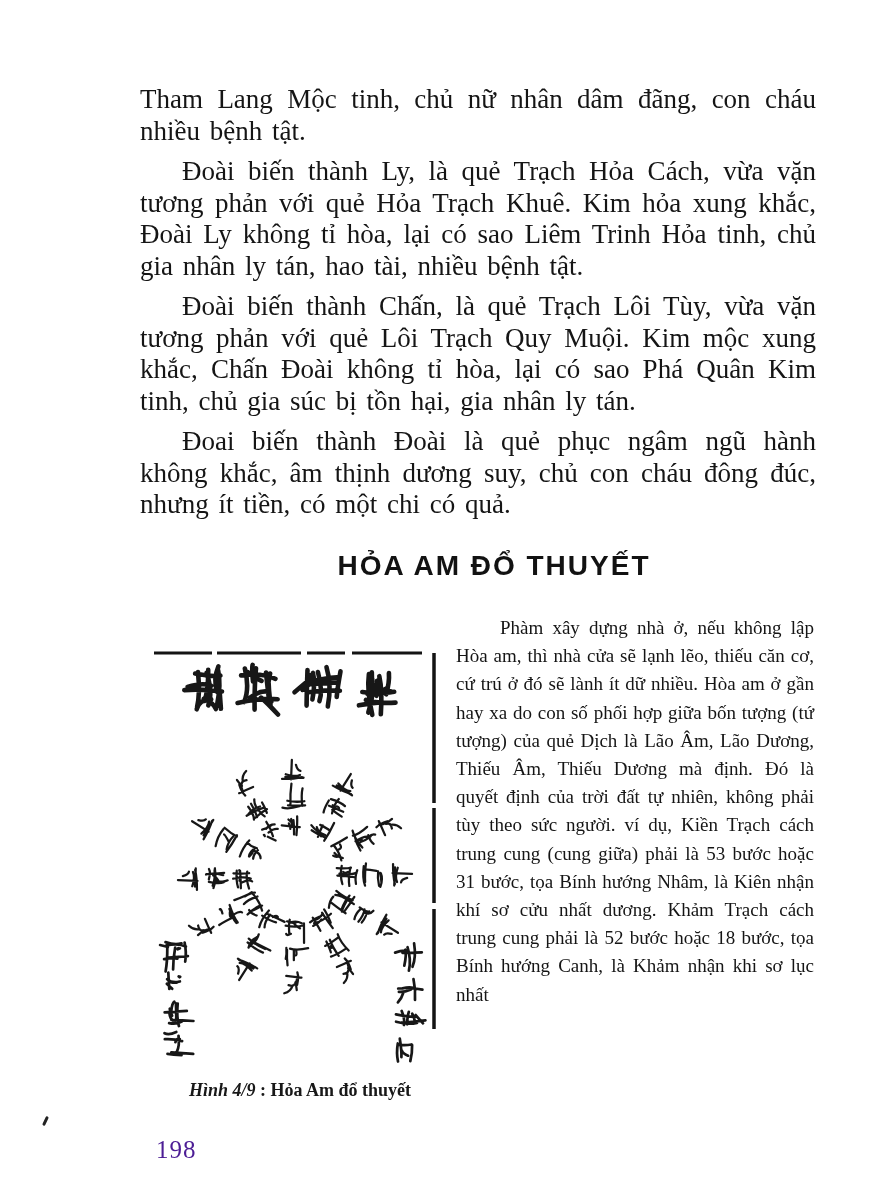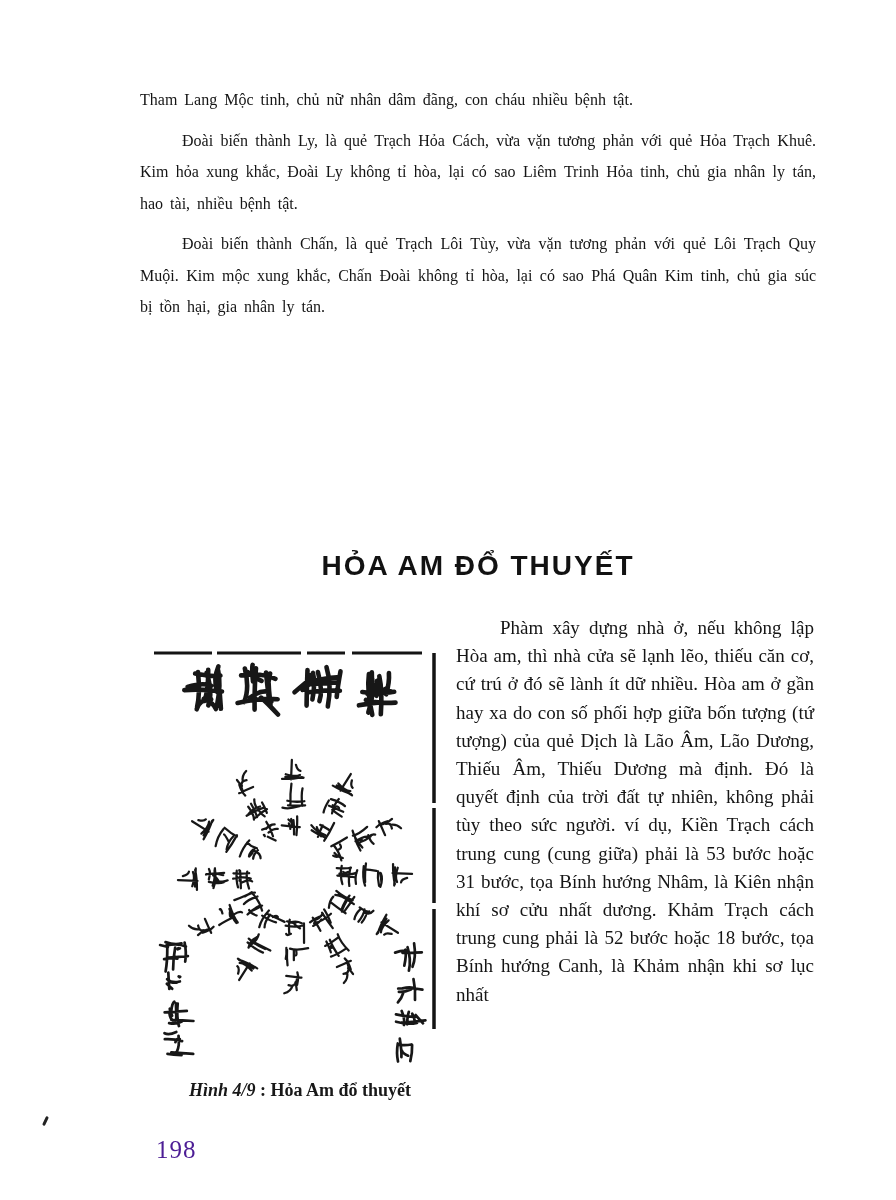--- a/index.html
+++ b/index.html
@@ -7,28 +7,28 @@
     position:relative;
     width:896px;height:1200px;
     background:#ffffff;
     overflow:hidden;
     font-family:"Liberation Serif", serif;
     color:#151515;
   }
   
   .top-text{
     position:absolute;left:140px;top:84px;width:676px;
-    font-size:16px;line-height:31.5px;
+    font-size:27px;line-height:31.5px;
     text-align:justify;word-spacing:3px;
   }
   .top-text p{margin:0 0 9px 0;padding:0;}
   .top-text p.indented{text-indent:42px;}
   
   .section-heading{
-    position:absolute;left:140px;top:550px;width:676px;
+    position:absolute;left:156px;top:550px;width:676px;
     text-align:center;
     font-family:"Liberation Sans", sans-serif;
     font-weight:bold;font-size:28px;letter-spacing:2px;
     color:#121212;
   }
   
   .figure-wrap{position:absolute;left:152px;top:645px;width:292px;height:425px;}
   .figure-caption{
     position:absolute;left:150px;top:1080px;width:300px;
     text-align:center;
@@ -55,20 +55,21 @@
 </style>
 </head>
 <body>
 
 <div class="page">
 
   <div class="top-text">
     <p>Tham Lang Mộc tinh, chủ nữ nhân dâm đãng, con cháu nhiều bệnh tật.</p>
     <p class="indented">Đoài biến thành Ly, là quẻ Trạch Hỏa Cách, vừa vặn tương phản với quẻ Hỏa Trạch Khuê. Kim hỏa xung khắc, Đoài Ly không tỉ hòa, lại có sao Liêm Trinh Hỏa tinh, chủ gia nhân ly tán, hao tài, nhiều bệnh tật.</p>
     <p class="indented">Đoài biến thành Chấn, là quẻ Trạch Lôi Tùy, vừa vặn tương phản với quẻ Lôi Trạch Quy Muội. Kim mộc xung khắc, Chấn Đoài không tỉ hòa, lại có sao Phá Quân Kim tinh, chủ gia súc bị tồn hại, gia nhân ly tán.</p>
+    <p class="indented">Đoai biến thành Đoài là quẻ phục ngâm ngũ hành không khắc, âm thịnh dương suy, chủ con cháu đông đúc, nhưng ít tiền, có một chi có quả.</p>
   </div>
 
   <div class="section-heading">HỎA AM ĐỔ THUYẾT</div>
 
   <div class="figure-wrap">
     <svg id="figure-svg" width="292" height="425" viewBox="0 0 292 425" xmlns="http://www.w3.org/2000/svg">
         <path d="M2 8 H282" stroke="#141414" stroke-width="3" fill="none" stroke-dasharray="58 5 84 6 38 7 70"></path>
         <path d="M282 8 V420" stroke="#141414" stroke-width="3.5" fill="none" stroke-dasharray="150 5 95 6 120"></path>
         <path d="M36.1 4.2Q39.3 18.1 34.9 40.1M24.7 6.7Q31.0 27.3 26.3 39.3M21.7 32.9Q31.7 36.8 33.9 43.1M5.6 21.0Q20.1 16.3 29.2 19.6M35.1 9.8Q38.3 25.7 38.9 42.8M26.2 3.9Q26.6 19.9 22.9 34.8M36.4 0.5Q30.9 13.7 35.2 26.0M13.1 7.6Q30.0 11.1 38.4 9.6M2.3 24.1Q20.2 22.8 40.0 25.5M16.0 6.0Q18.2 27.9 15.1 41.1M29.2 33.4Q17.0 33.1 14.7 43.3" fill="none" stroke="#171717" stroke-width="4.62" stroke-linecap="round" transform="translate(52 43) rotate(0) translate(-22 -22)"></path>
         <path d="M3.6 36.9Q26.8 31.7 43.6 33.2M19.0 15.5Q17.7 1.8 18.6 -1.1M22.0 2.2Q20.4 18.1 20.6 43.6M36.1 7.5Q31.7 26.7 37.2 35.8M7.1 9.4Q26.9 6.5 41.4 12.8M16.2 31.7Q25.8 24.3 33.7 25.6M27.1 31.6Q32.4 36.0 44.0 48.5M27.5 14.9Q16.7 9.7 13.7 6.1M34.1 8.0Q34.7 23.8 36.5 39.3M10.9 2.6Q15.8 22.8 10.1 36.0M32.0 6.6Q32.9 15.5 34.8 31.9" fill="none" stroke="#171717" stroke-width="4.62" stroke-linecap="round" transform="translate(104 43) rotate(0) translate(-22 -22)"></path>

